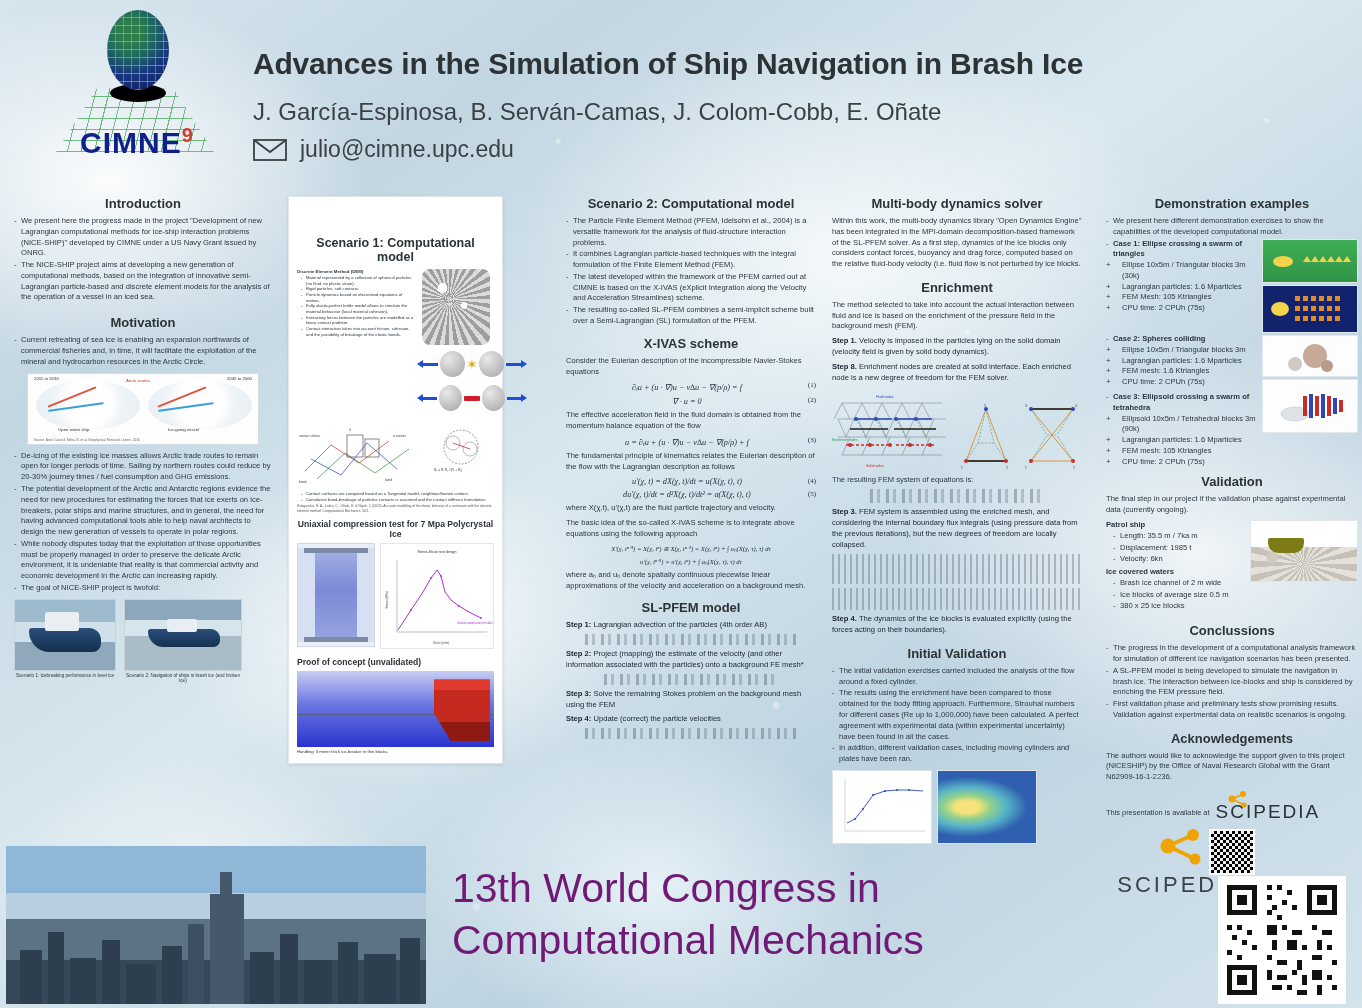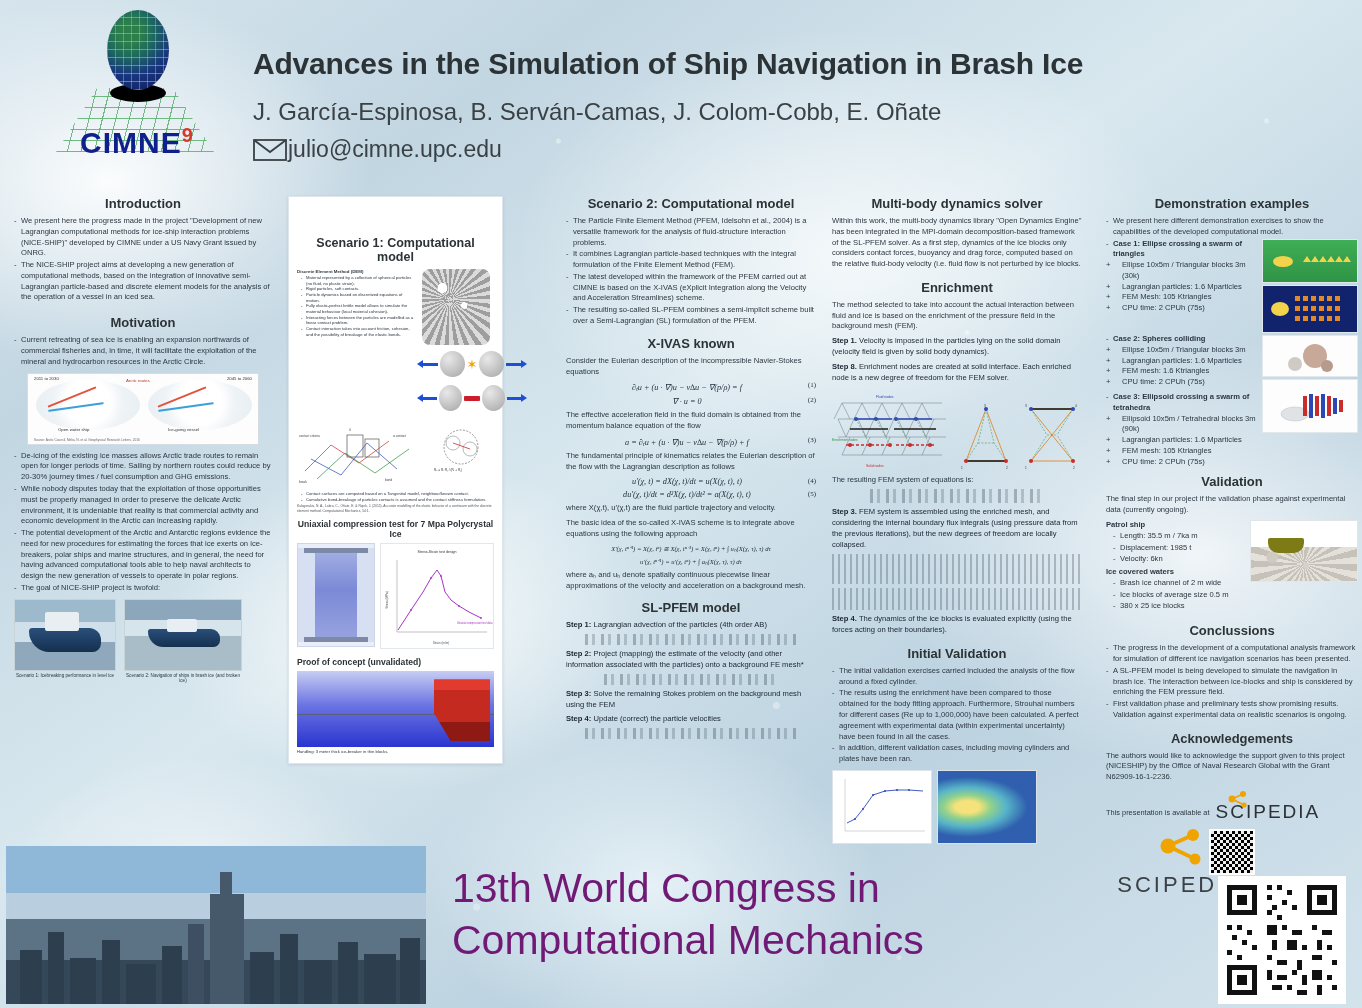--- a/index.html
+++ b/index.html
@@ -72,21 +72,21 @@
   .cimne-sup { color: #d43a2a; font-size: 20px; vertical-align: super; }
 
   .head-title {
     position: absolute; left: 253px; top: 47px; width: 1060px;
     font-size: 30px; font-weight: bold; color: #2c3336; letter-spacing: -.2px;
   }
   .head-authors {
     position: absolute; left: 253px; top: 98px; width: 1060px;
     font-size: 24px; color: #3a4145;
   }
-  .head-mail-row { position: absolute; left: 253px; top: 136px; display: flex; align-items: center; gap: 1px; }
+  .head-mail-row { position: absolute; left: 253px; top: 136px; display: flex; align-items: center; gap: 13px; }
   .mail-icon { width: 34px; height: 24px; }
   .head-mail { font-size: 23px; color: #3a4145; }
 
   
   .col { position: absolute; top: 196px; }
   .sec-title {
     text-align: center; font-weight: bold; color: #2c3336;
     font-size: 13px; margin: 0 0 5px;
   }
   .body-txt { font-size: 7.6px; line-height: 1.42; color: #2b3640; }
@@ -303,22 +303,22 @@
     <span class="map-lbl" style="left:6px;top:2px">2011 to 2030</span>
     <span class="map-lbl" style="right:6px;top:2px">2045 to 2060</span>
     <span class="map-lbl" style="left:98px;top:4px;color:#b03a2a">Arctic routes</span>
     <span class="map-lbl" style="left:30px;bottom:12px">Open water ship</span>
     <span class="map-lbl" style="left:140px;bottom:12px">Ice-going vessel</span>
     <span class="map-lbl" style="left:6px;bottom:2px;font-size:3.2px;color:#666">Source: Arctic Council, Melia, N. et al. Geophysical Research Letters, 2016</span>
   </div>
 
   <ul class="bl body-txt">
     <li>De-icing of the existing ice masses allows Arctic trade routes to remain open for longer periods of time. Sailing by northern routes could reduce by 20-30% journey times / fuel consumption and GHG emissions.</li>
+    <li>The potential development of the Arctic and Antarctic regions evidence the need for new procedures for estimating the forces that ice exerts on ice-breakers, polar ships and marine structures, and in general, the need for having advanced computational tools able to help naval architects to design the new generation of vessels to operate in polar regions.</li>
     <li>While nobody disputes today that the exploitation of those opportunities must be properly managed in order to preserve the delicate Arctic environment, it is undeniable that reality is that commercial activity and economic development in the Arctic can increasing rapidly.</li>
-    <li>The potential development of the Arctic and Antarctic regions evidence the need for new procedures for estimating the forces that ice exerts on ice-breakers, polar ships and marine structures, and in general, the need for having advanced computational tools able to help naval architects to design the new generation of vessels to operate in polar regions.</li>
     <li>The goal of NICE-SHIP project is twofold:</li>
   </ul>
 
   <div class="ship-row">
     <div style="width:102px">
       <div class="ship-thumb ship-a">
         <div class="hull"></div>
         <div class="hull-top"></div>
       </div>
       <span class="cap">Scenario 1: Icebreaking performance in level ice</span>
@@ -446,21 +446,21 @@
 
 <div class="col col3">
   <div class="sec-title">Scenario 2: Computational model</div>
   <ul class="bl body-txt">
     <li>The Particle Finite Element Method (PFEM, Idelsohn et al., 2004) is a versatile framework for the analysis of fluid-structure interaction problems.</li>
     <li>It combines Lagrangian particle-based techniques with the integral formulation of the Finite Element Method (FEM).</li>
     <li>The latest developed within the framework of the PFEM carried out at CIMNE is based on the X-IVAS (eXplicit Integration along the Velocity and Acceleration Streamlines) scheme.</li>
     <li>The resulting so-called SL-PFEM combines a semi-implicit scheme built over a Semi-Lagrangian (SL) formulation of the PFEM.</li>
   </ul>
 
-  <div class="sec-title" style="margin-top:9px">X-IVAS known</div>
+  <div class="sec-title" style="margin-top:9px">X-IVAS scheme</div>
   <div class="body-txt">Consider the Eulerian description of the incompressible Navier-Stokes equations</div>
   <div class="eq"><span class="num">(1)</span><span>∂ₜu + (u · ∇)u − ν∆u − ∇(p/ρ) = f</span></div>
   <div class="eq"><span class="num">(2)</span><span>∇ · u = 0</span></div>
   <div class="body-txt">The effective acceleration field in the fluid domain is obtained from the momentum balance equation of the flow</div>
   <div class="eq"><span class="num">(3)</span><span>a = ∂ₜu + (u · ∇)u − ν∆u − ∇(p/ρ) + f</span></div>
   <div class="body-txt">The fundamental principle of kinematics relates the Eulerian description of the flow with the Lagrangian description as follows</div>
   <div class="eq"><span class="num">(4)</span><span>u′(χ, t) = dX(χ, t)/dt = u(X(χ, t), t)</span></div>
   <div class="eq"><span class="num">(5)</span><span>du′(χ, t)/dt = d²X(χ, t)/dt² = a(X(χ, t), t)</span></div>
   <div class="body-txt">where X(χ,t), u′(χ,t) are the fluid particle trajectory and velocity.</div>
   <div class="body-txt" style="margin-top:5px">The basic idea of the so-called X-IVAS scheme is to integrate above equations using the following approach</div>

